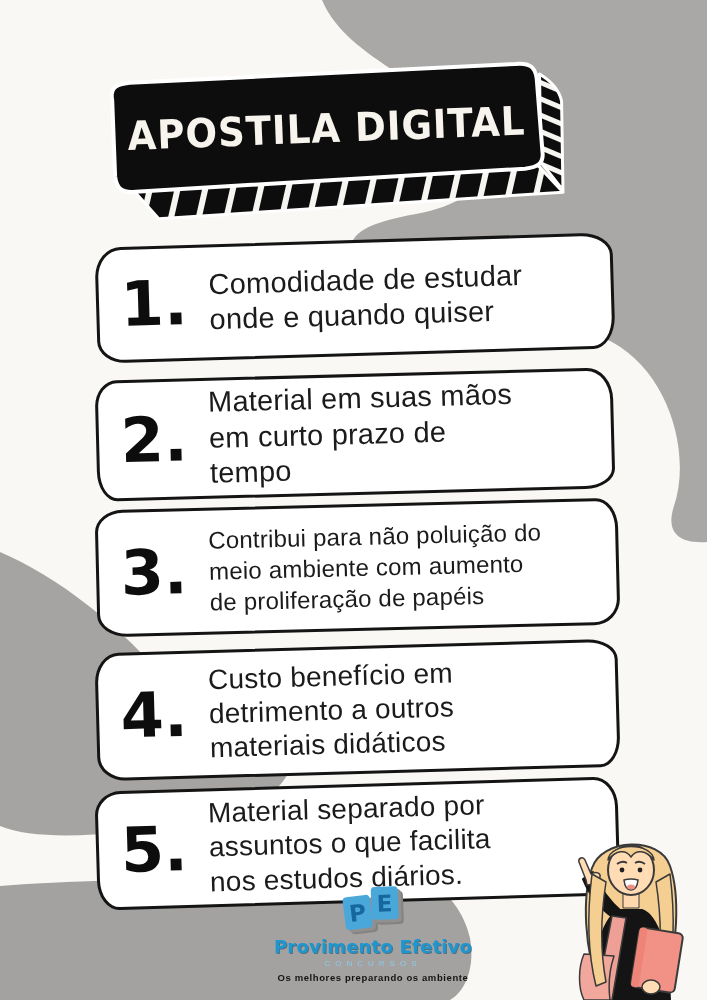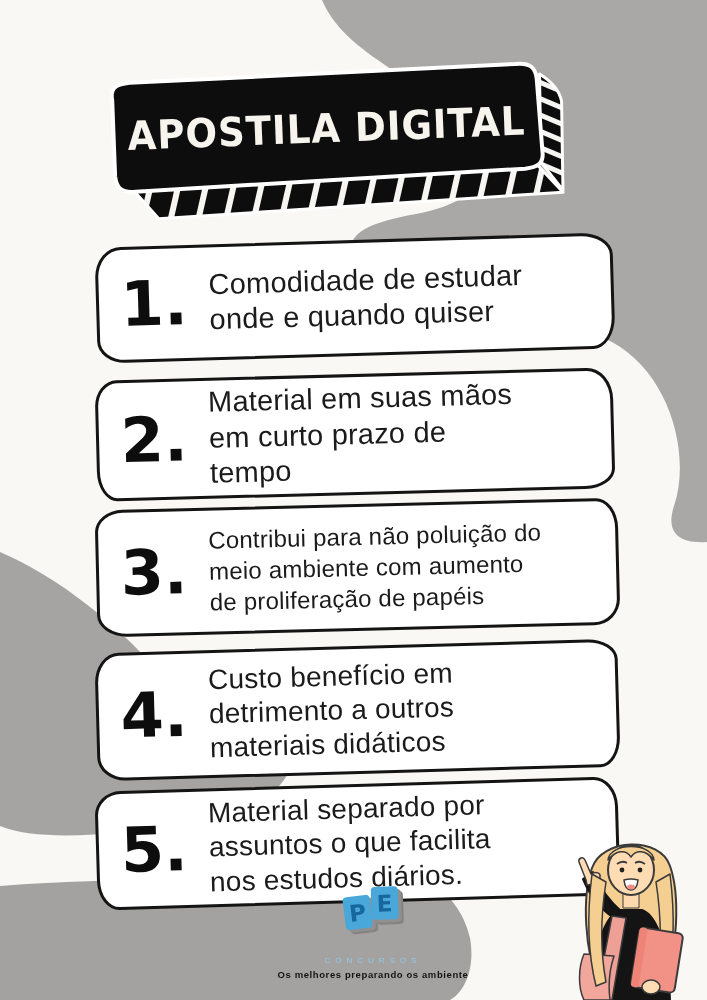--- a/index.html
+++ b/index.html
@@ -71,21 +71,21 @@
     box-shadow:3px 3px 0 #919090,5px 5px 0 #848382;
   }
   .tile-e{transform:translate(-3px,-6px) rotate(5deg);}
   .brand-name{
     font-family:"DejaVu Sans",sans-serif;
     font-size:18px;font-weight:bold;color:#1e96d0;
     letter-spacing:.2px;
     text-shadow:1px 1px 0 rgba(13,74,108,.55);
   }
   .brand-sub{
-    font-size:8px;color:#8ecbe9;letter-spacing:5px;margin-top:20px;
+    font-size:8px;color:#8ecbe9;letter-spacing:5px;margin-top:2px;
   }
   .brand-tagline{
     font-size:9.5px;font-weight:bold;color:#141414;
     letter-spacing:.6px;margin-top:4px;
   }
 
   
   .student{position:absolute;left:556px;top:822px;width:151px;height:178px;}
   .student svg{display:block;width:100%;height:100%;}
 </style>
@@ -152,20 +152,21 @@
     <div class="txt">Material separado por
 assuntos o que facilita
 nos estudos diários.</div>
   </div>
 
   <div class="brand-footer">
     <div class="pe-mark">
       <span class="tile tile-p">P</span>
       <span class="tile tile-e">E</span>
     </div>
+    <div class="brand-name">Provimento Efetivo</div>
     <div class="brand-sub">CONCURSOS</div>
     <div class="brand-tagline">Os melhores preparando os ambiente</div>
   </div>
 
   <div class="student">
     <svg viewBox="0 0 151 178">
       <g stroke="#3a3a3a" stroke-width="2" stroke-linejoin="round">
         <path fill="#f5cf92" d="M44,168 C28,128 26,74 36,46 C46,16 104,14 114,44
              C124,72 122,128 108,166 C96,174 54,176 44,168 Z"></path>
         <path fill="#ffd9ae" stroke-width="1" d="M67,68 h16 v18 h-16 z"></path>

